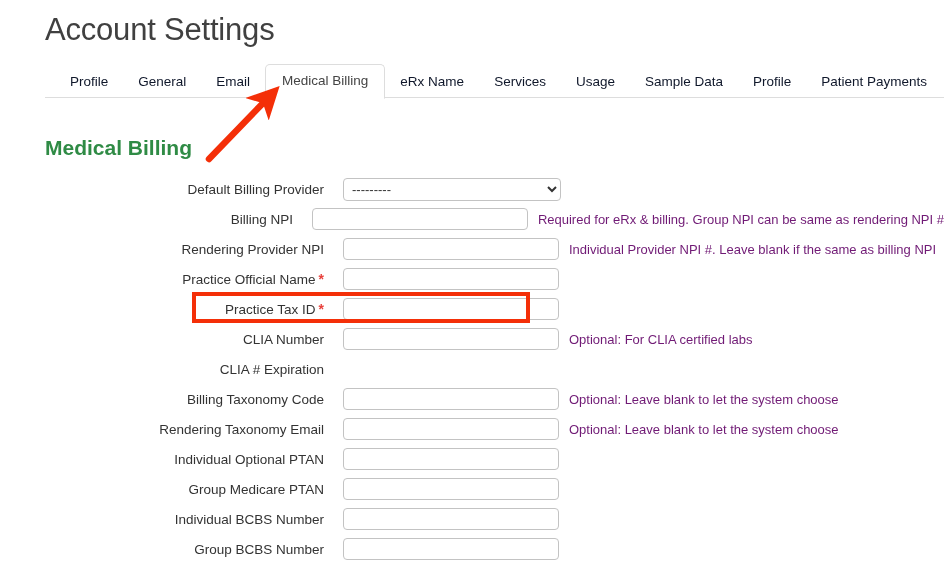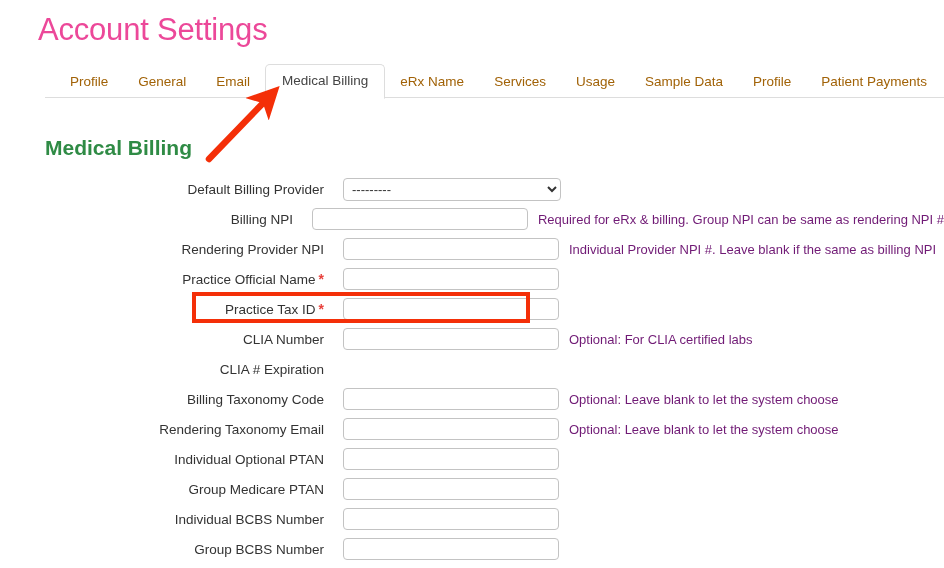--- a/index.html
+++ b/index.html
@@ -12,26 +12,26 @@
     height: 568px;
     overflow: hidden;
     font-family: "Liberation Sans", sans-serif;
     color: #333333;
     position: relative;
   }
 
   
   .page-title {
     position: absolute;
-    left: 38px;
+    left: 45px;
     top: 12px;
     font-size: 31px;
     font-weight: 300;
     letter-spacing: -0.2px;
-    color: #ec4899;
+    color: #404040;
     white-space: nowrap;
   }
 
   
   .tabbar {
     position: absolute;
     left: 45px;
     top: 62px;
     width: 899px;
     height: 36px;
@@ -40,21 +40,21 @@
   }
   .tabs {
     display: flex;
     align-items: flex-end;
     height: 36px;
     padding-left: 10px;
     box-sizing: border-box;
   }
   .tab {
     font-size: 13.5px;
-    color: #a16207;
+    color: #0f172a;
     padding: 8px 14px 9px 14px;
     line-height: 16px;
     white-space: nowrap;
     cursor: pointer;
     border: 1px solid transparent;
     border-bottom: none;
     box-sizing: border-box;
     position: relative;
     top: 1px;
   }

